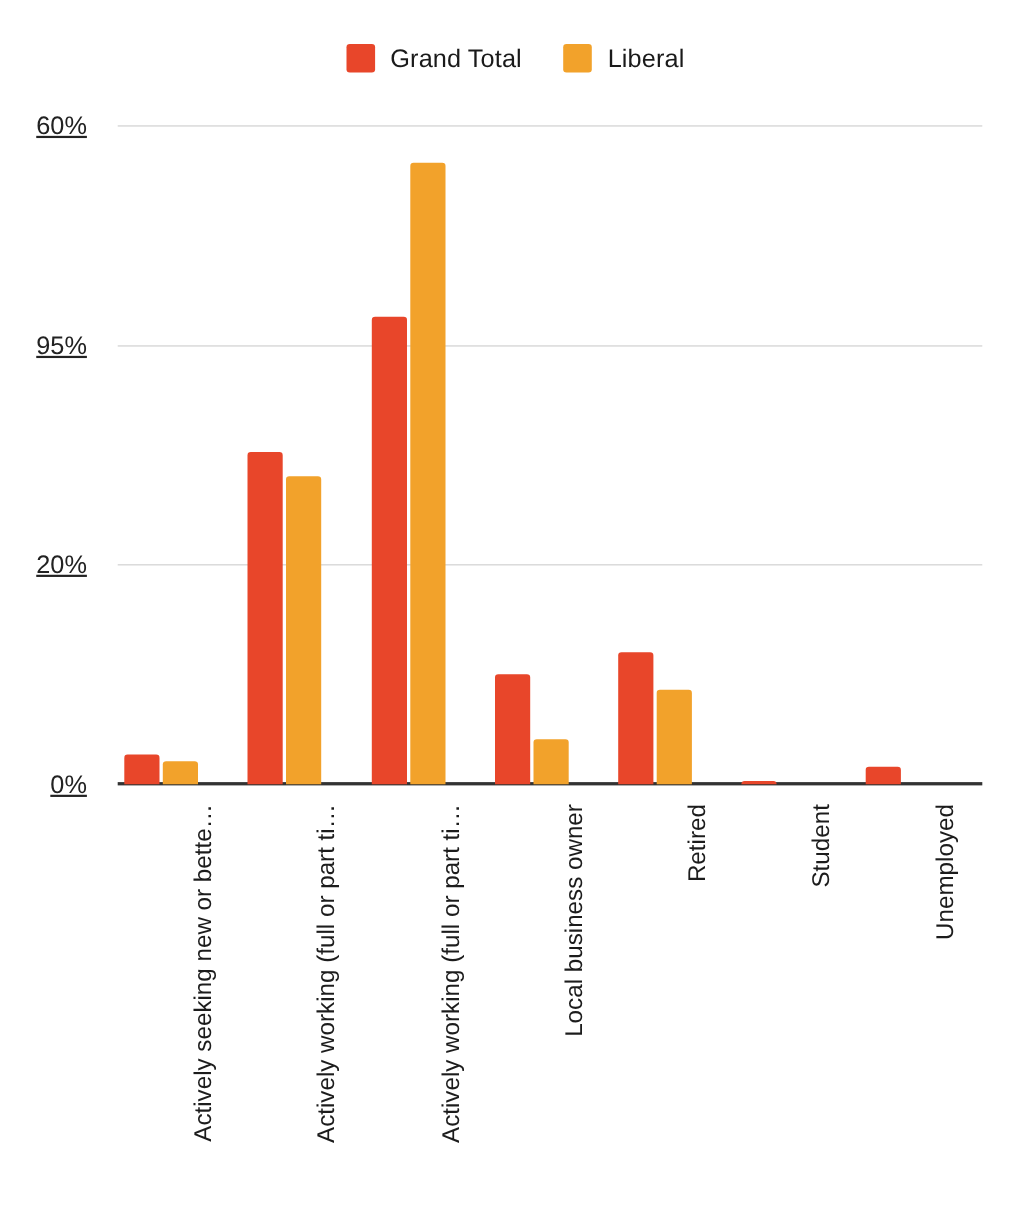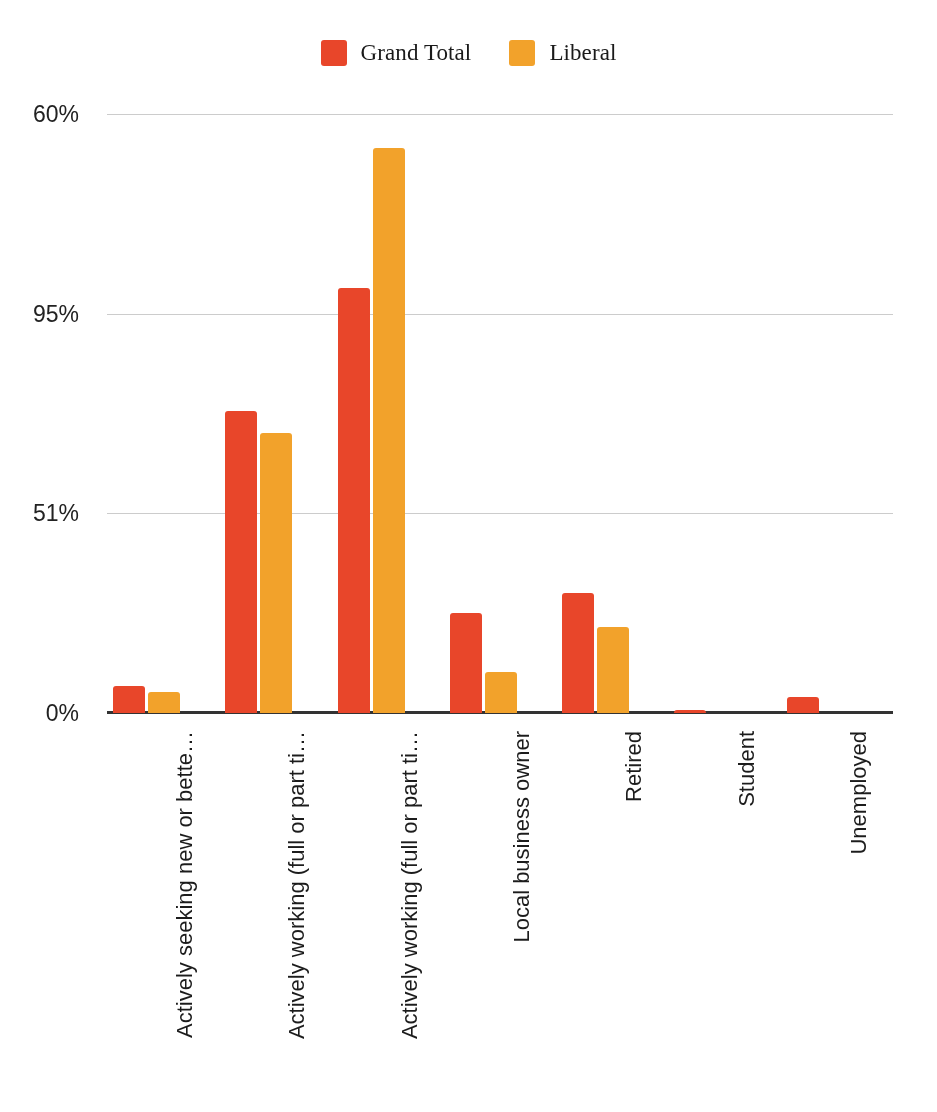--- a/index.html
+++ b/index.html
@@ -27,21 +27,20 @@
   
   .legend {
     position: absolute;
     left: 0;
     top: 40px;
     width: 937px;
     display: flex;
     justify-content: center;
     align-items: center;
     gap: 38px;
-    font-family: Liberation Serif, serif;
   }
   .legend-item {
     display: flex;
     align-items: center;
     gap: 14px;
   }
   .legend-swatch {
     width: 26px;
     height: 26px;
     border-radius: 3px;
@@ -86,20 +85,21 @@
     height: 599px;
   }
   .ylabel {
     position: absolute;
     right: 14px;
     transform: translateY(-50%);
     font-size: 23px;
     color: #222222;
     white-space: nowrap;
     text-align: right;
+    text-decoration: underline;
   }
 
   
   .bars {
     position: absolute;
     left: 0;
     top: 0;
     width: 100%;
     height: 100%;
   }
@@ -147,21 +147,21 @@
       <span class="legend-label">Grand Total</span>
     </div>
     <div class="legend-item">
       <span class="legend-swatch" style="background: rgb(242, 162, 43);"></span>
       <span class="legend-label">Liberal</span>
     </div>
   </div>
 
   <div class="ylabels" id="ylabels">
       <div class="ylabel" style="top: 599px;">0%</div>
-      <div class="ylabel" style="top: 399.333px;">51%</div>
+      <div class="ylabel" style="top: 399.333px;">20%</div>
       <div class="ylabel" style="top: 199.667px;">95%</div>
       <div class="ylabel" style="top: 0px;">60%</div>
     </div>
 
   <div class="plot">
     <div id="gridlines">
         <div class="gridline" style="top: 399.333px; background: rgb(204, 204, 204);"></div>
         <div class="gridline" style="top: 199.667px; background: rgb(204, 204, 204);"></div>
         <div class="gridline" style="top: 0px; background: rgb(204, 204, 204);"></div>
       </div>

